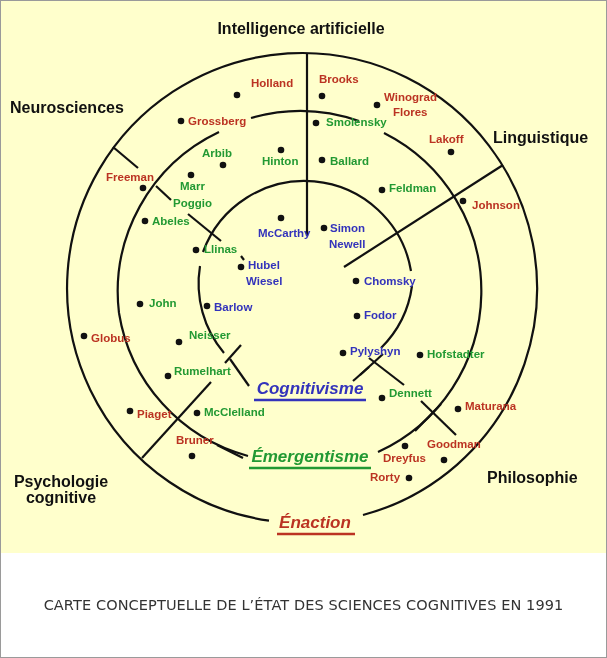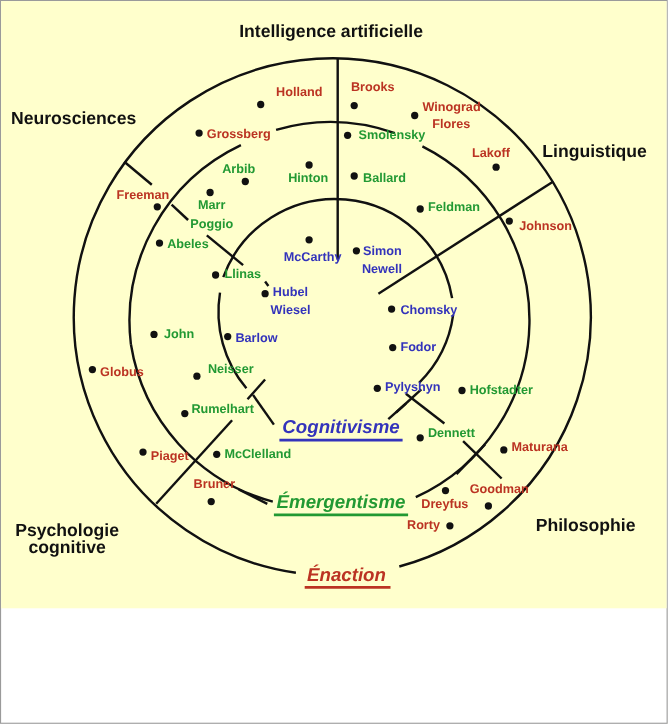--- a/index.html
+++ b/index.html
@@ -239,13 +239,16 @@
             <text x="363" y="318" class="lbl name" fill="#3333bb">Fodor</text>
           </g>
           <g>
             <circle cx="342" cy="352" r="3.3" fill="#111"></circle>
             <text x="349" y="354" class="lbl name" fill="#3333bb">Pylyshyn</text>
           </g>
         </g>
     </svg>
   </div>
 
+  <div class="caption">
+    <span>CARTE CONCEPTUELLE DE L’ÉTAT DES SCIENCES COGNITIVES EN 1991</span>
+  </div>
 </div>
 
 </body></html>

